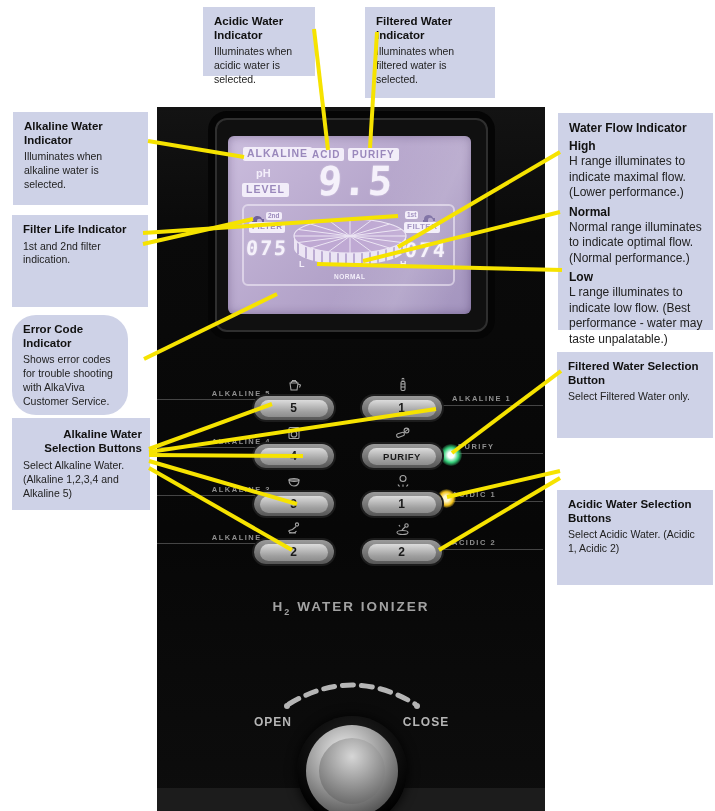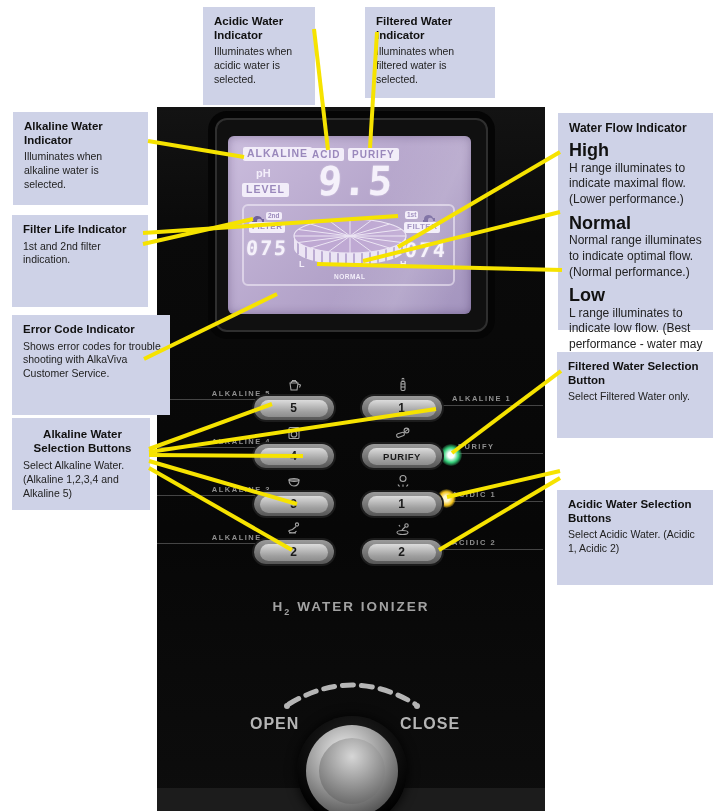--- a/index.html
+++ b/index.html
@@ -47,34 +47,34 @@
   .btn-icon{position:absolute;width:16px;height:16px;}
   .led{position:absolute;border-radius:50%;}
   .led.purple{width:14px;height:14px;background:radial-gradient(circle,#d9d2ff 0%,#7b6fd0 40%,rgba(123,111,208,0) 72%);}
   .led.green{width:22px;height:22px;background:radial-gradient(circle,#ffffff 0%,#ffffff 20%,#35d07a 48%,rgba(53,208,122,0) 74%);}
   .led.yellow{width:19px;height:19px;background:radial-gradient(circle,#fff8d2 0%,#fff8d2 22%,#f2c21c 50%,rgba(242,194,28,0) 74%);}
 
   
   .brand{position:absolute;left:157px;top:599px;width:388px;text-align:center;color:#a2a2a2;
          font-weight:bold;font-size:13.5px;letter-spacing:2px;}
   .brand sub{font-size:9px;}
-  .knob-label{position:absolute;color:#b5b5b5;font-weight:bold;font-size:16px;letter-spacing:1px;text-align:center;}
+  .knob-label{position:absolute;color:#b5b5b5;font-weight:bold;font-size:12px;letter-spacing:1px;text-align:center;}
   .knob-outer{position:absolute;left:297px;top:716px;width:110px;height:110px;border-radius:50%;
               background:radial-gradient(circle at 50% 35%,#2a2a2a,#000 75%);box-shadow:0 0 12px rgba(0,0,0,.9);}
   .knob-ring{position:absolute;left:306px;top:725px;width:92px;height:92px;border-radius:50%;
              background:radial-gradient(circle at 42% 30%,#efefef,#9a9a9a 45%,#555 78%,#333);}
   .knob-inner{position:absolute;left:319px;top:738px;width:66px;height:66px;border-radius:50%;
               background:radial-gradient(circle at 50% 28%,#d6d6d6,#8f8f8f 55%,#5c5c5c 95%);}
 
   
   .callout{position:absolute;background:#ced2e7;padding:8px 8px 8px 11px;color:#1b1b1b;}
   .callout .title{font-weight:bold;font-size:11.5px;line-height:1.18;margin-bottom:3px;color:#111;}
   .callout .body{font-size:10.5px;line-height:1.32;color:#222;}
-  .callout.center-title .title{text-align:center;padding:2px 0 1px 0;}
-  .wf-item-label{font-weight:bold;font-size:18px;margin-top:5px;line-height:1.15;color:#111;}
+  .callout.center-title .title{text-align:right;padding:2px 0 1px 0;}
+  .wf-item-label{font-weight:bold;font-size:12px;margin-top:5px;line-height:1.15;color:#111;}
   .wf-item-body{font-size:12px;line-height:1.3;color:#222;}
 
   .lines{position:absolute;left:0;top:0;width:715px;height:811px;pointer-events:none;}
 </style>
 </head>
 <body>
 
 <div id="canvas">
 
   <div class="photo"></div>
@@ -263,41 +263,41 @@
       <circle cx="10" cy="42" r="3" fill="#b5b5b5"></circle>
         <circle cx="140" cy="42" r="3" fill="#b5b5b5"></circle>
     </svg>
   </div>
   <div class="knob-label" style="left:250px;top:715px;width:46px;">OPEN</div>
   <div class="knob-label" style="left:400px;top:715px;width:52px;">CLOSE</div>
   <div class="knob-outer"></div>
   <div class="knob-ring"></div>
   <div class="knob-inner"></div>
 
-  <div class="callout" style="left:203px;top:7px;width:112px;height:98px;">
+  <div class="callout" style="left:203px;top:7px;width:112px;height:69px;">
     <div class="title">Acidic Water Indicator</div>
     <div class="body">Illuminates when acidic water is selected.</div>
   </div>
 
   <div class="callout" style="left:365px;top:7px;width:130px;height:91px;">
     <div class="title">Filtered Water Indicator</div>
     <div class="body">Illuminates when filtered water is selected.</div>
   </div>
 
   <div class="callout" style="left:13px;top:112px;width:135px;height:93px;">
     <div class="title">Alkaline Water Indicator</div>
     <div class="body">Illuminates when alkaline water is selected.</div>
   </div>
 
   <div class="callout" style="left:12px;top:215px;width:136px;height:92px;">
     <div class="title">Filter Life Indicator</div>
     <div class="body">1st and 2nd filter indication.</div>
   </div>
 
-  <div class="callout" style="left:12px;top:315px;width:158px;height:100px;">
+  <div class="callout" style="left:12px;top:315px;width:116px;height:100px;border-radius:24px;">
     <div class="title">Error Code Indicator</div>
     <div class="body">Shows error codes for trouble shooting with AlkaViva Customer Service.</div>
   </div>
 
   <div class="callout center-title" style="left:12px;top:418px;width:138px;height:92px;">
     <div class="title">Alkaline Water Selection Buttons</div>
     <div class="body">Select Alkaline Water. (Alkaline 1,2,3,4 and Alkaline 5)</div>
   </div>
 
   <div class="callout" style="left:558px;top:113px;width:155px;height:217px;">

